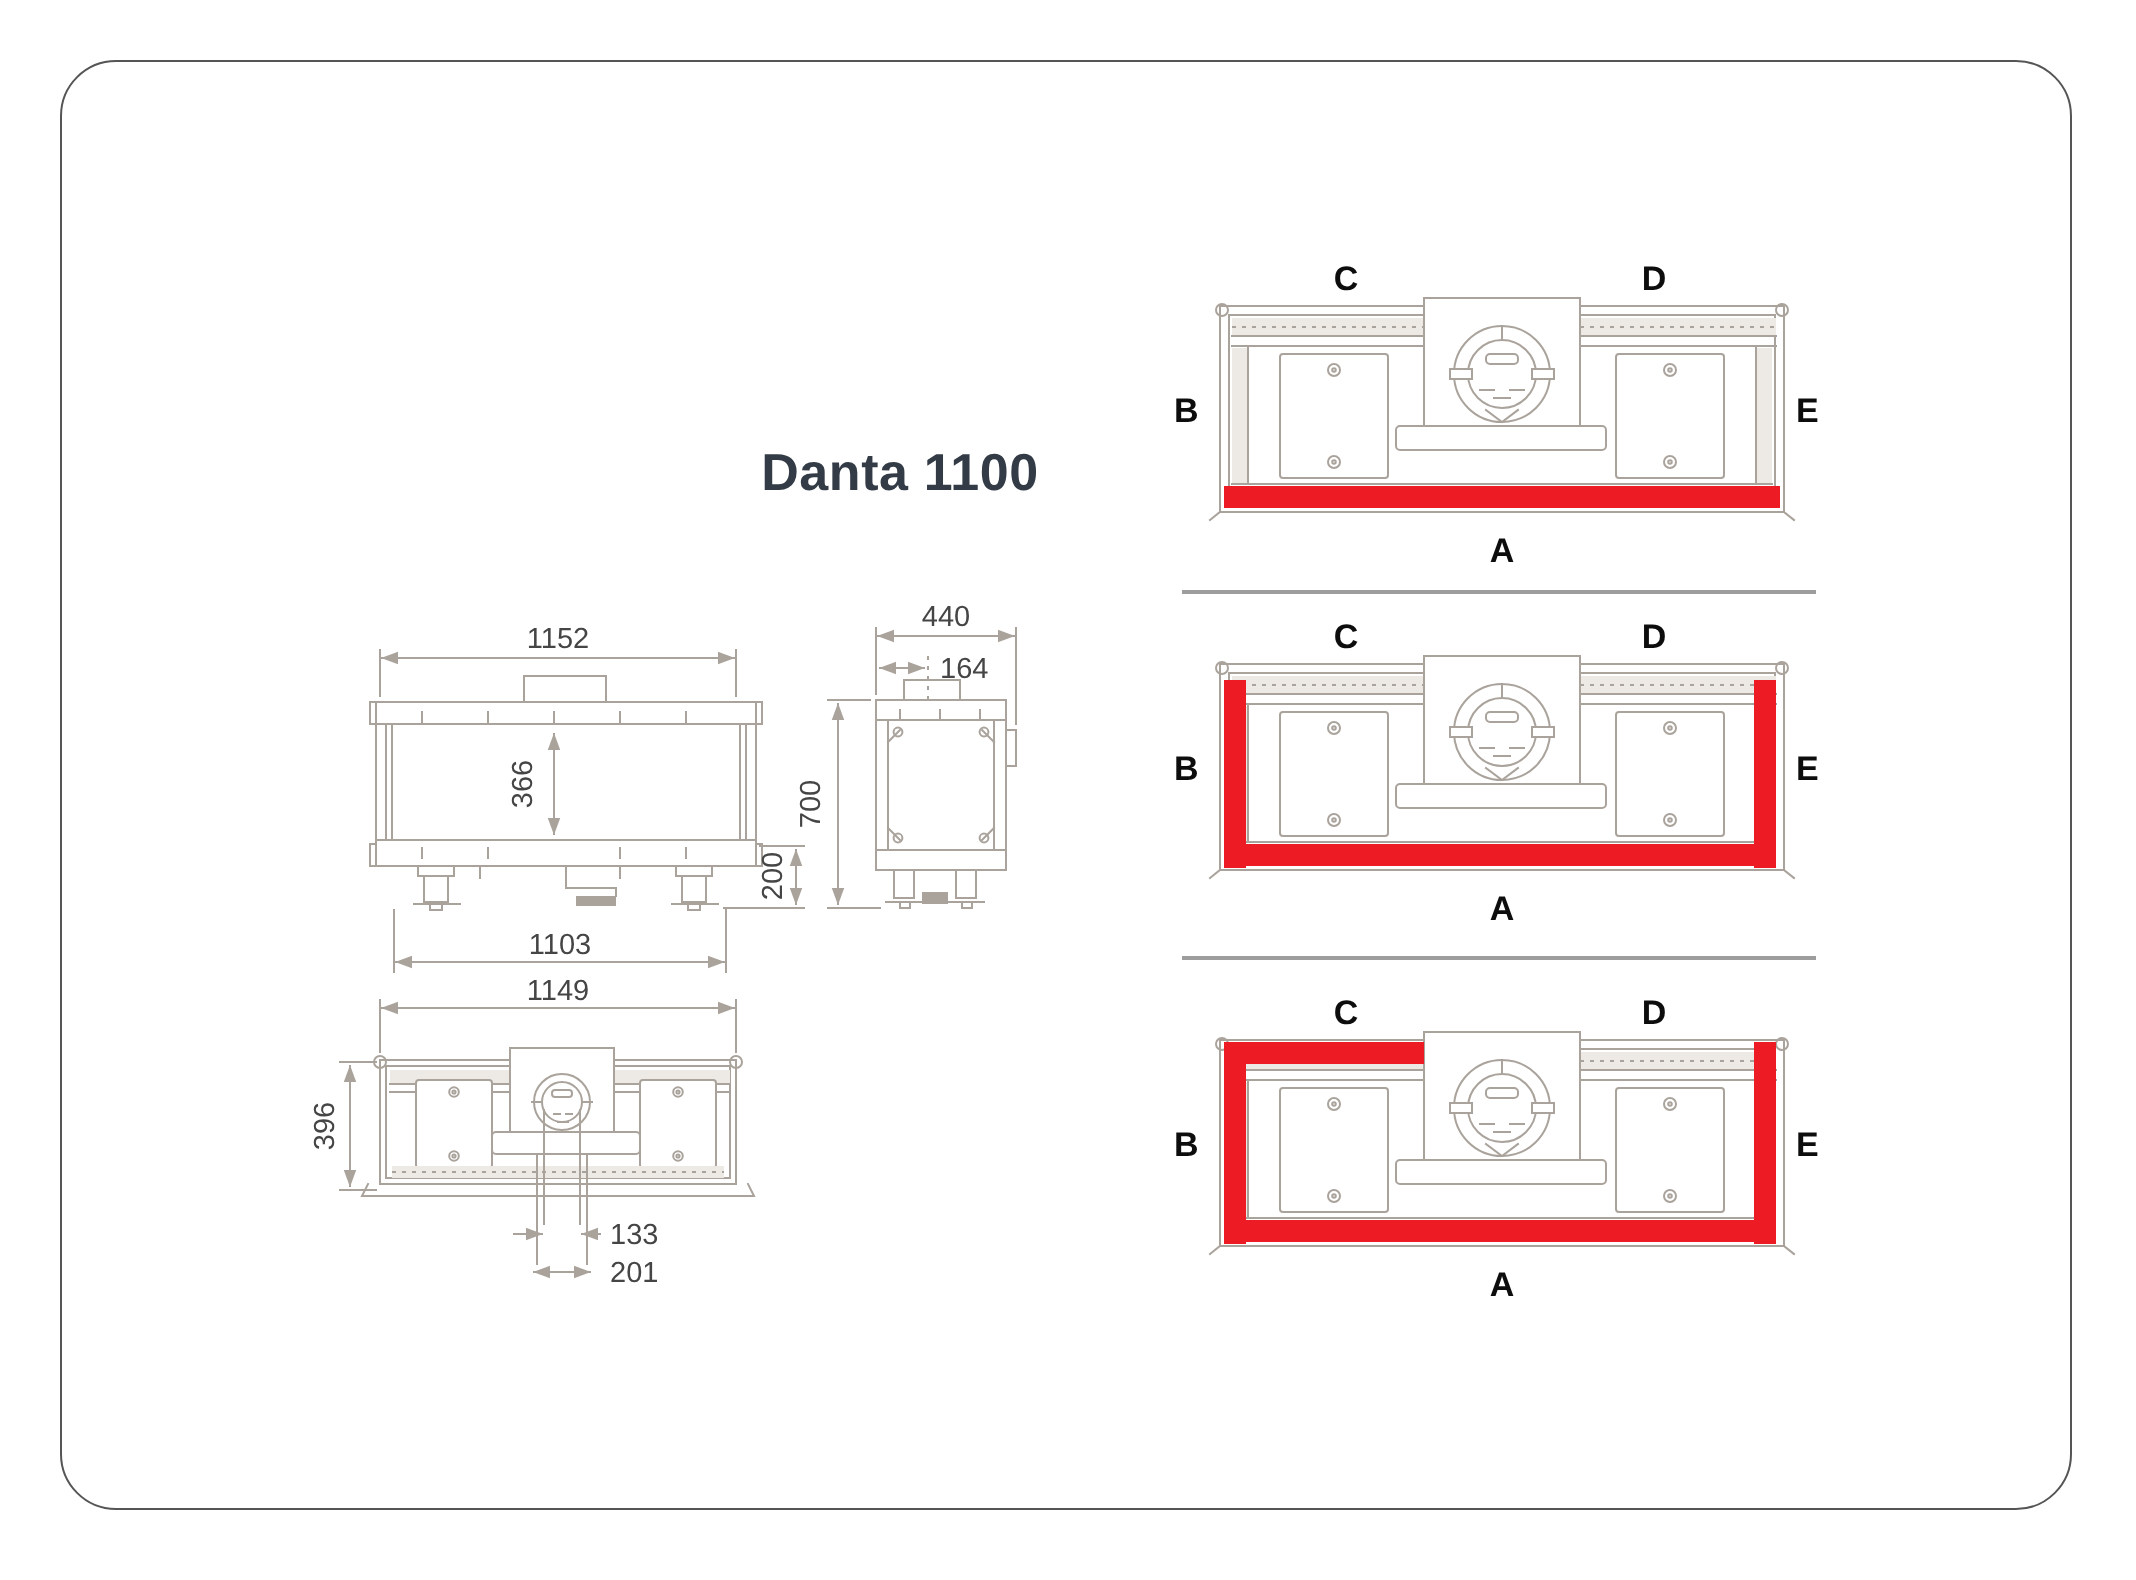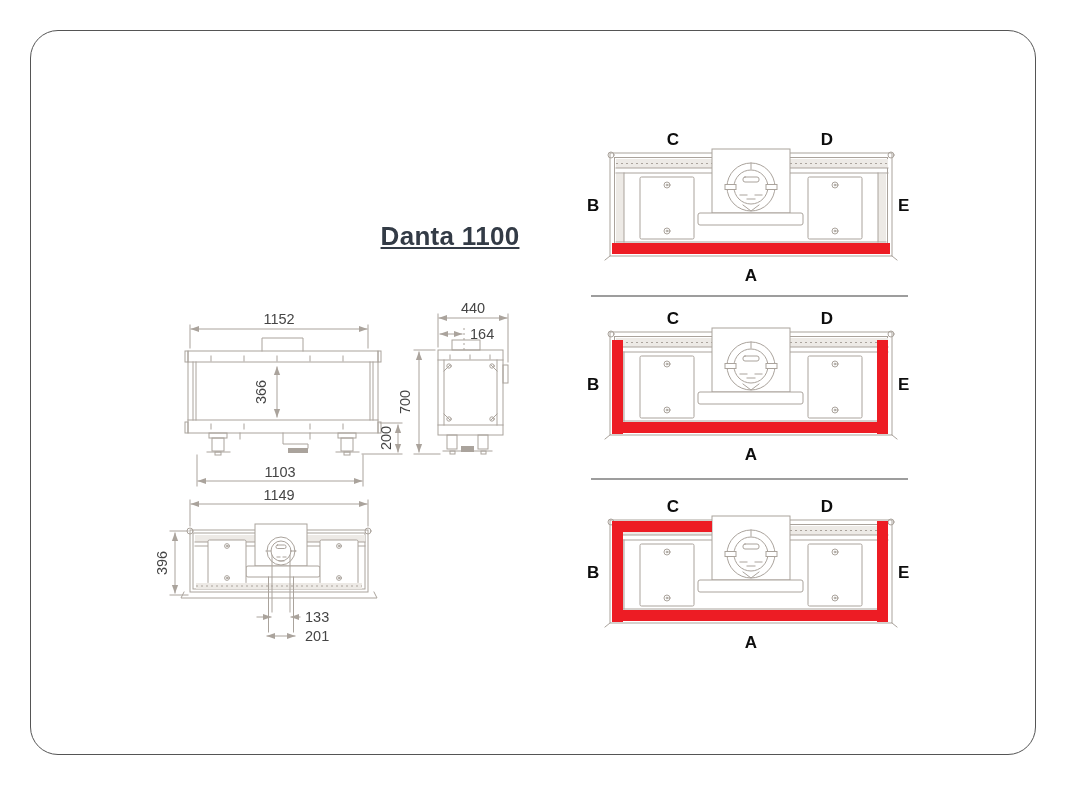--- a/index.html
+++ b/index.html
@@ -8,21 +8,21 @@
     font-family:"Liberation Sans", sans-serif;
   }
   .frame {
     position:absolute; left:30px; top:30px; width:1006px; height:725px;
     border:1.6px solid var(--border,#555); border-radius:28px;
     box-sizing:border-box;
   }
   .title {
     position:absolute; left:330px; top:221px; width:240px;
     text-align:center; font-size:26px; font-weight:bold;
-    color:var(--title-text,#333b46); letter-spacing:0.3px;text-decoration:underline;
+    color:var(--title-text,#333b46); letter-spacing:0.3px;
   }
   .divider {
     position:absolute; left:591px; width:317px; height:2px;
     background:var(--divider,#9d9d9d);
   }
   svg.layer { position:absolute; overflow:visible; }
   .ln   { stroke:var(--drawing-line,#aaa39c); fill:none; stroke-width:1; stroke-linecap:square; }
   .dash { stroke:var(--drawing-line,#aaa39c); fill:none; stroke-width:1; stroke-dasharray:2 3; }
   .fw   { fill:#ffffff; stroke:var(--drawing-line,#aaa39c); stroke-width:1; }
   .speck{ fill:#edeae6; stroke:none; }

